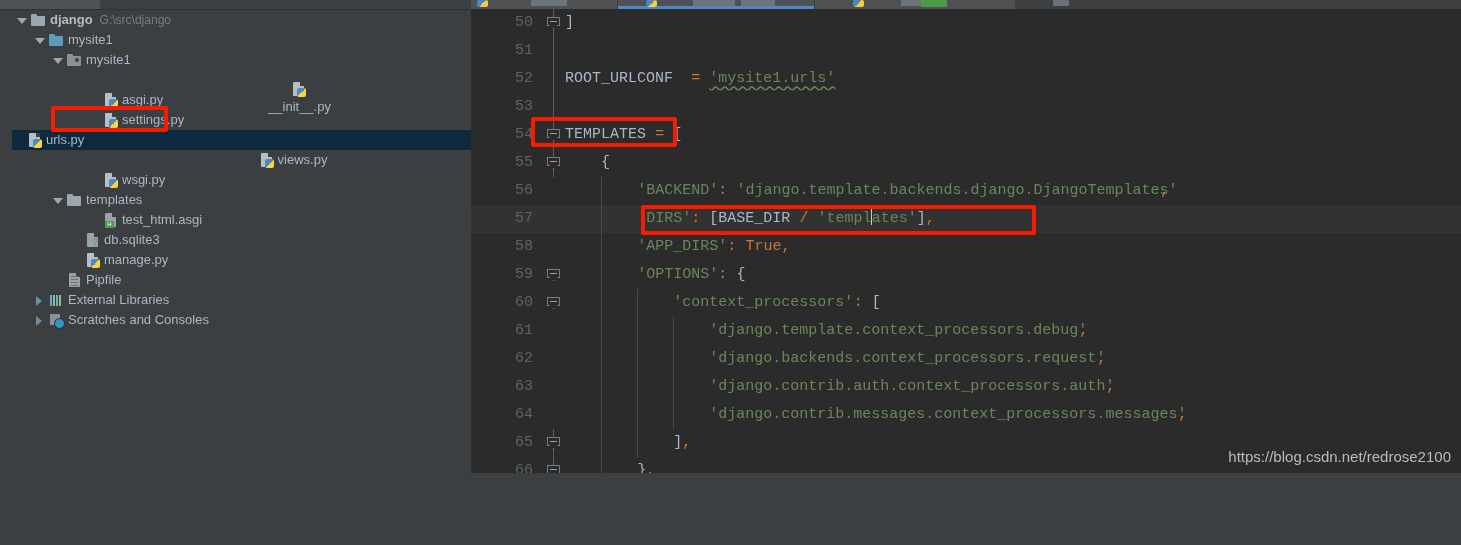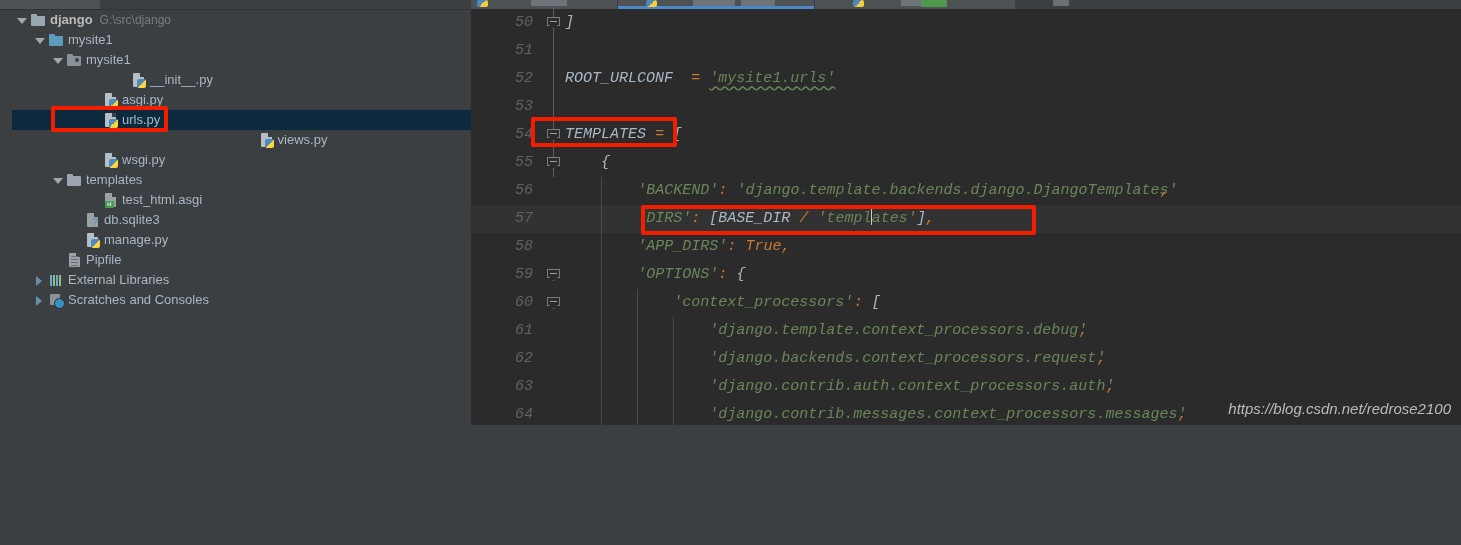--- a/index.html
+++ b/index.html
@@ -173,25 +173,24 @@
   }
   .ico-scratch .hand {
     position: absolute; left: 10px; top: 8px;
     width: 1px; height: 4px;
     background: #ffffff;
   }
 
   
   #editor {
     position: relative;
-    width: 990px; height: 425px;
+    width: 990px; height: 473px;
     background: #2b2b2b;
     flex: 0 0 990px;
     overflow: hidden;
-    font-style: italic;
   }
   #tabbar {
     position: absolute; left: 0; top: 0;
     width: 990px; height: 9px;
     background: #3c3f41;
   }
   .tab-sliver2 {
     position: absolute; top: 0; height: 9px;
     background: #4e5254;
   }
@@ -344,39 +343,48 @@
           <span class="ico ico-folder blue"></span>
           <span class="lbl">mysite1</span>
         </div>
         <div class="row" style="padding-left: 40px;">
           <span class="twisty open"></span>
           <span class="ico ico-folder src">
             <span class="dot"></span>
           </span>
           <span class="lbl">mysite1</span>
         </div>
-        <div class="row" style="padding-left: 104px;">
+        <div class="row" style="padding-left: 104px; flex-direction: column;">
           <span class="twisty none"></span>
           <span class="ico">
             <span class="sheet"></span>
             <span class="corner"></span>
             <span class="pybadge"></span>
           </span>
           <span class="lbl">__init__.py</span>
         </div>
         <div class="row" style="padding-left: 76px;">
           <span class="twisty none"></span>
           <span class="ico">
             <span class="sheet"></span>
             <span class="corner"></span>
             <span class="pybadge"></span>
           </span>
           <span class="lbl">asgi.py</span>
         </div>
-        <div class="row selected" style="padding-left: 76px;">
+        <div class="row" style="padding-left: 76px;">
+          <span class="twisty none"></span>
+          <span class="ico">
+            <span class="sheet"></span>
+            <span class="corner"></span>
+            <span class="pybadge"></span>
+          </span>
+          <span class="lbl">settings.py</span>
+        </div>
+        <div class="row selected" style="">
           <span class="twisty none"></span>
           <span class="ico">
             <span class="sheet"></span>
             <span class="corner"></span>
             <span class="pybadge"></span>
           </span>
           <span class="lbl">urls.py</span>
         </div>
         <div class="row" style="padding-left: 76px; justify-content: center;">
           <span class="twisty none"></span>

